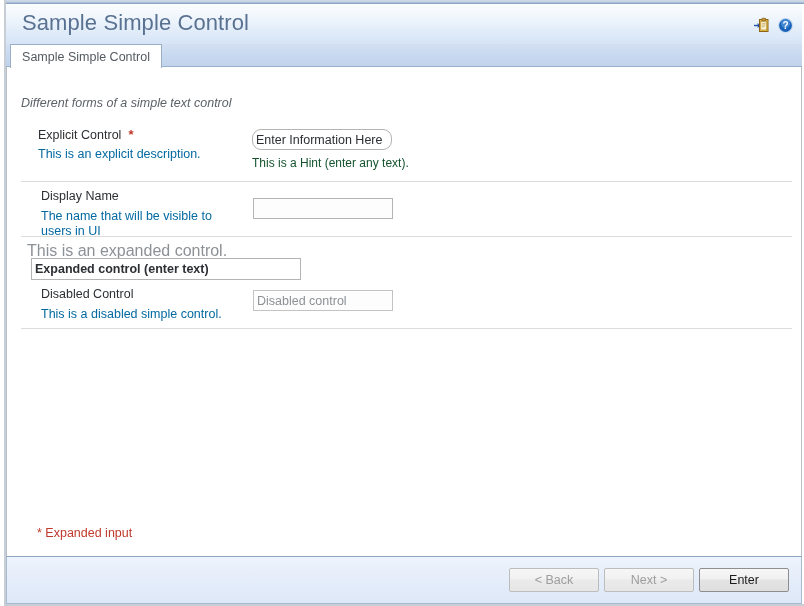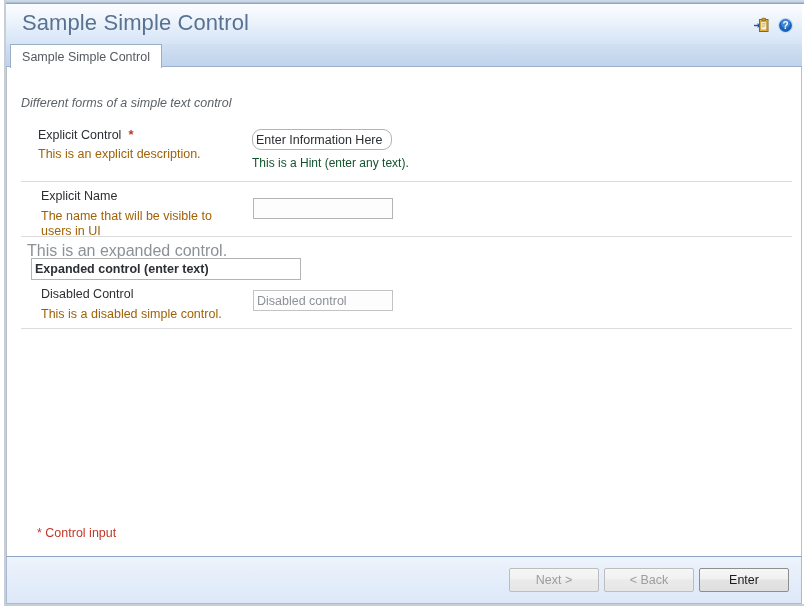--- a/index.html
+++ b/index.html
@@ -148,21 +148,21 @@
 
   .lbl-main {
     position: absolute;
     font-size: 12.5px;
     color: #2c2f33;
     white-space: nowrap;
   }
   .lbl-desc {
     position: absolute;
     font-size: 12.5px;
-    color: #a16207;
+    color: #0369a1;
     line-height: 15px;
   }
   .req-star {
     color: #c0392b;
     font-size: 13px;
     margin-left: 7px;
     font-weight: bold;
   }
 
   .tbox {
@@ -312,21 +312,21 @@
       </div>
       <div class="lbl-desc" style="left:31px; top:80px;">This is an explicit description.</div>
 
       <input class="tbox" type="text" style="left: 245px; top: 62px; width: 140px; border-radius: 9px;" value="Enter Information Here">
       <div class="hint" style="left:245px; top:89px;">This is a Hint (enter any text).</div>
     </div>
 
     <div class="row-sep" style="top:114px;"></div>
 
     <div class="row">
-      <div class="lbl-main" style="left:34px; top:122px;">Explicit Name</div>
+      <div class="lbl-main" style="left:34px; top:122px;">Display Name</div>
       <div class="lbl-desc" style="left:34px; top:142px; width:200px;">The name that will be visible to users in UI</div>
 
       <input class="tbox empty" type="text" style="left: 246px; top: 131px; width: 140px;" value="">
     </div>
 
     <div class="row-sep" style="top:169px;"></div>
 
     <div class="row">
       <div class="expand-note" style="left:20px; top:175px;">This is an expanded control.</div>
       <input class="tbox" type="text" style="left: 24px; top: 191px; width: 270px; height: 22px; line-height: 20px; font-weight: bold;" value="Expanded control (enter text)">
@@ -335,24 +335,24 @@
     <div class="row">
       <div class="lbl-main" style="left:34px; top:220px;">Disabled Control</div>
       <div class="lbl-desc" style="left:34px; top:240px;">This is a disabled simple control.</div>
 
       <input class="tbox disabled" type="text" disabled="" style="left: 246px; top: 223px; width: 140px;" value="Disabled control">
     </div>
 
     <div class="row-sep" style="top:261px;"></div>
   </div>
 
-  <div class="requires">* Control input</div>
+  <div class="requires">* Expanded input</div>
 
   <div class="footer">
     <div class="btn-bar">
+      <button class="btn disabled">&lt; Back</button>
       <button class="btn disabled">Next &gt;</button>
-      <button class="btn disabled">&lt; Back</button>
       <button class="btn">Enter</button>
     </div>
   </div>
 
   <div class="outer-border"></div>
 </div>
 
 </body></html>

